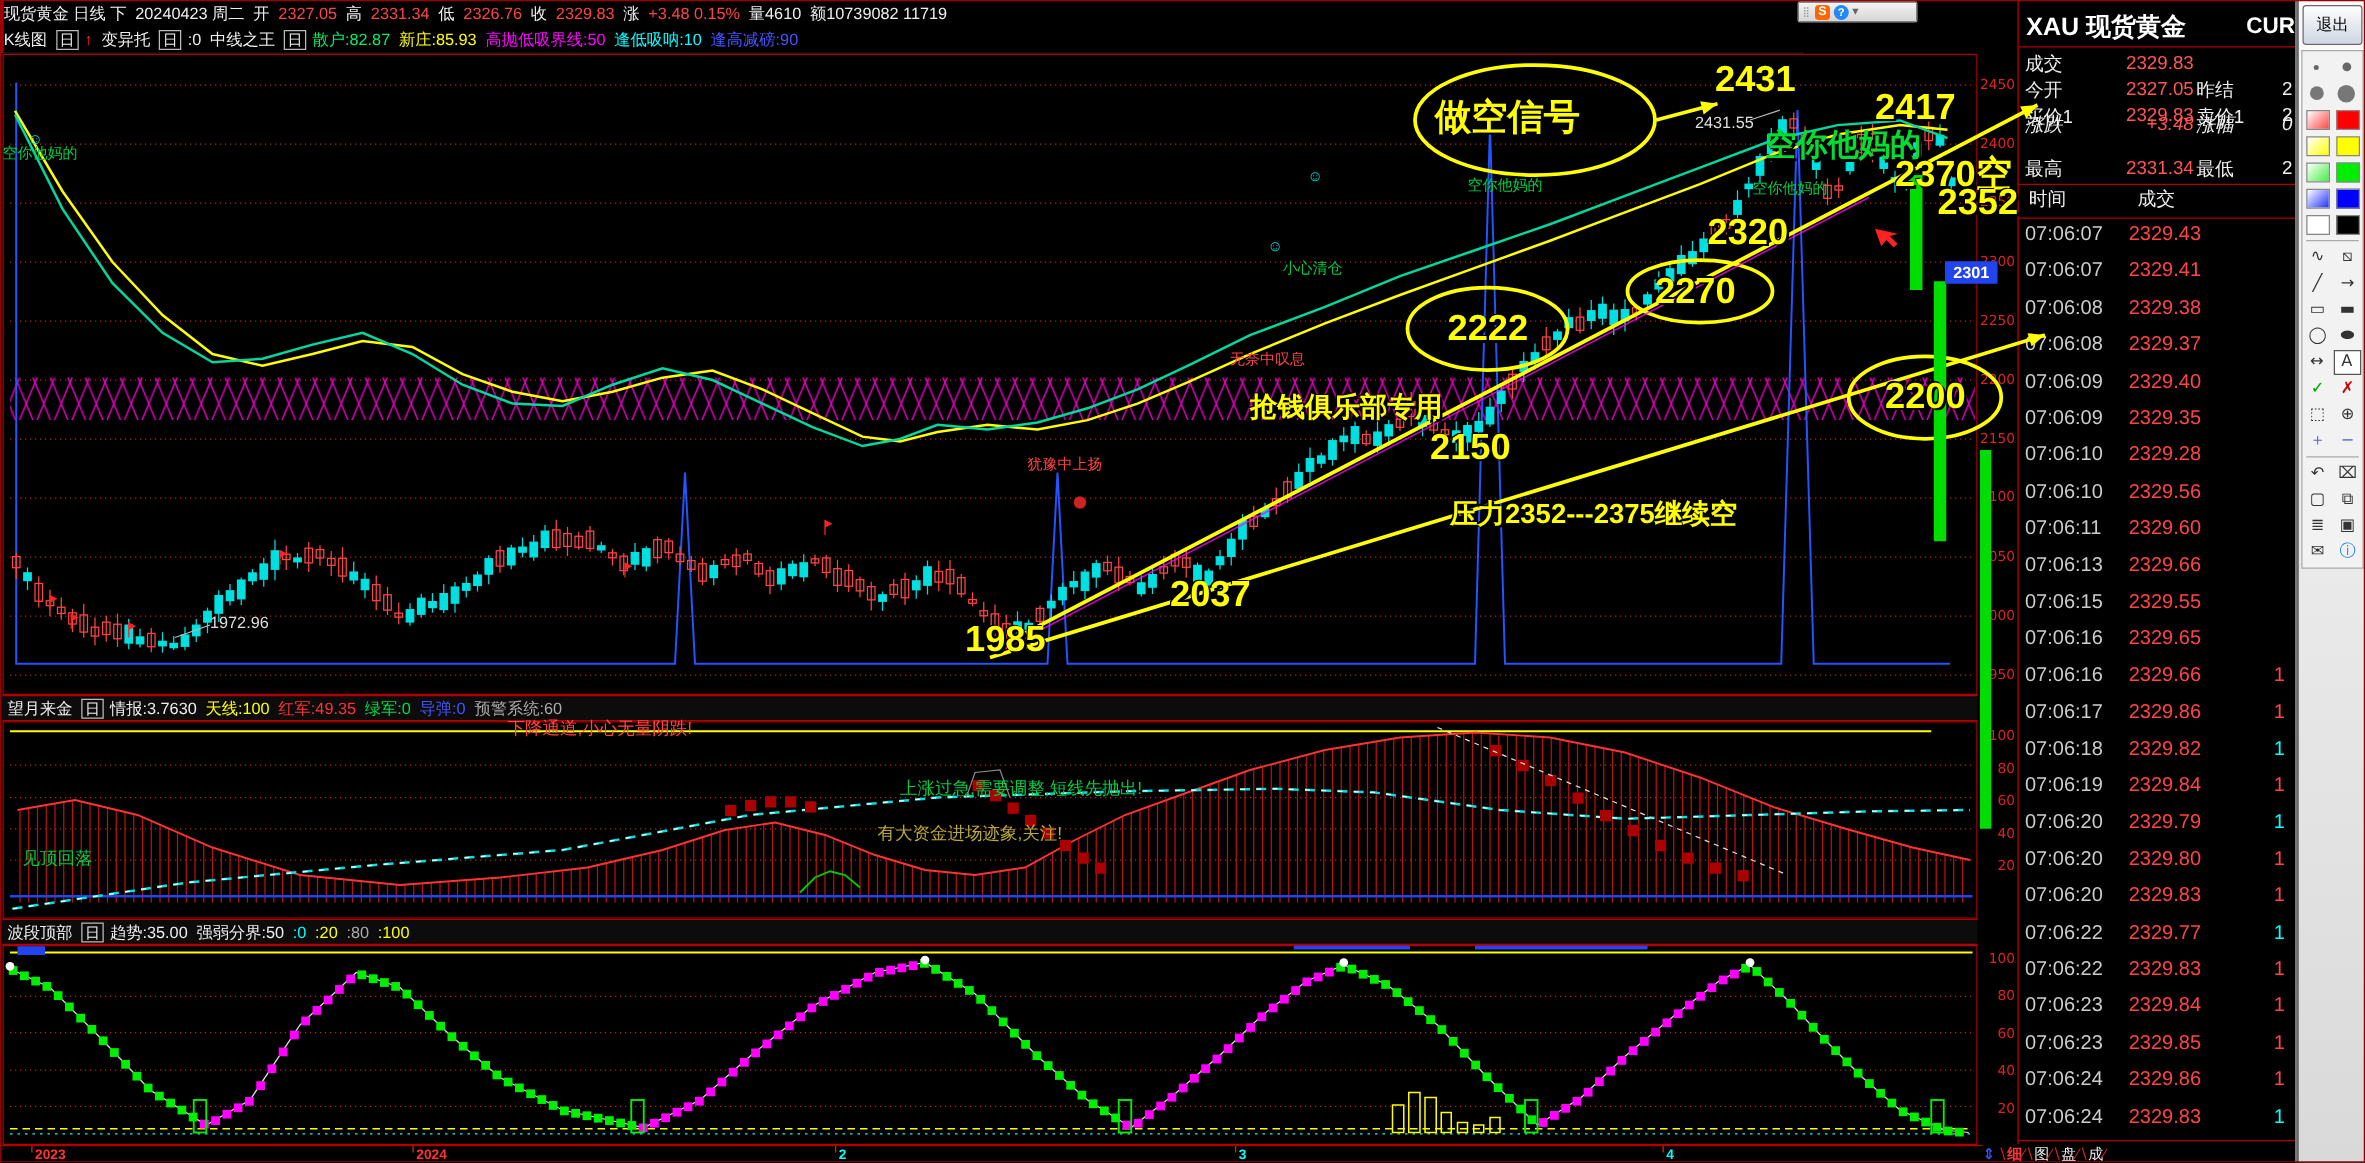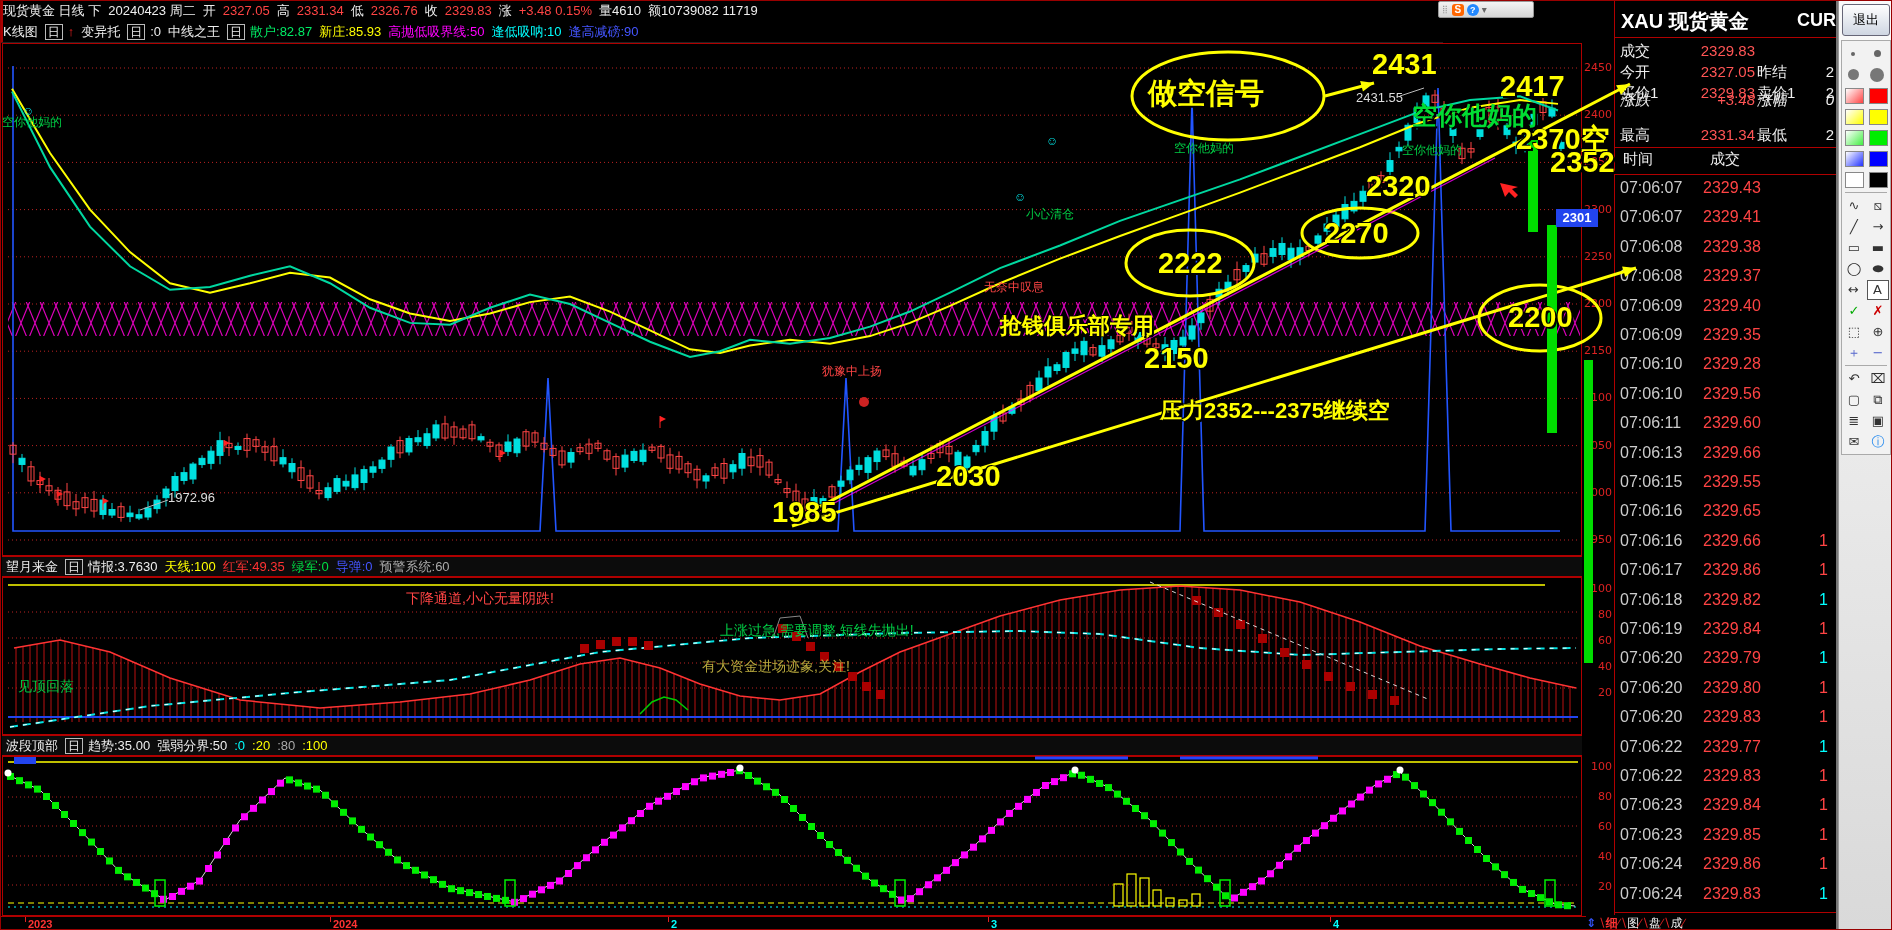--- a/index.html
+++ b/index.html
@@ -997,30 +997,30 @@
     <div class="lbl glg" style="left: 1412px; top: 99px;">空你他妈的</div>
     <div class="lbl ylg" style="left: 1516px; top: 120px;">2370空</div>
     <div class="lbl ylg" style="left: 1550px; top: 146px;">2352</div>
     <div class="lbl ylg" style="left: 1366px; top: 170px;">2320</div>
     <div class="lbl ylg" style="left: 1324px; top: 217px;">2270</div>
     <div class="lbl ylg" style="left: 1158px; top: 247px;">2222</div>
     <div class="lbl ylg" style="left: 1508px; top: 301px;">2200</div>
     <div class="lbl ymd" style="left: 1000px; top: 311px;">抢钱俱乐部专用</div>
     <div class="lbl ylg" style="left: 1144px; top: 342px;">2150</div>
     <div class="lbl ymd" style="left: 1160px; top: 396px;">压力2352---2375继续空</div>
-    <div class="lbl ylg" style="left: 936px; top: 460px;">2030</div>
+    <div class="lbl ylg" style="left: 936px; top: 460px;">2037</div>
     <div class="lbl ylg" style="left: 772px; top: 496px;">1985</div>
     <div class="lbl gsm" style="left: 2px; top: 114px;">空你他妈的</div>
     <div class="lbl gsm" style="left: 1174px; top: 140px;">空你他妈的</div>
     <div class="lbl gsm" style="left: 1402px; top: 142px;">空你他妈的</div>
     <div class="lbl gsm" style="left: 1026px; top: 206px;">小心清仓</div>
     <div class="lbl rsm" style="left: 984px; top: 279px;">无奈中叹息</div>
     <div class="lbl rsm" style="left: 822px; top: 363px;">犹豫中上扬</div>
     <div class="lbl wsm" style="left: 168px; top: 490px;">1972.96</div>
-    <div class="lbl rsm2" style="left: 406px; top: 590px;">下降通道,小心无量阴跌!</div>
+    <div class="lbl rsm2" style="left: 406px; top: 574px;">下降通道,小心无量阴跌!</div>
     <div class="lbl gsm2" style="left: 18px; top: 678px;">见顶回落</div>
     <div class="lbl gsm2" style="left: 720px; top: 622px;">上涨过急,需要调整,短线先抛出!</div>
     <div class="lbl ksm" style="left: 702px; top: 658px;">有大资金进场迹象,关注!</div>
     <div class="lbl stamp" style="left: 22px; top: 104px;">☺</div>
     <div class="lbl stamp" style="left: 1046px; top: 134px;">☺</div>
     <div class="lbl stamp" style="left: 1014px; top: 190px;">☺</div>
   </div>
 <div class="abs" id="pricetag">2301</div>
 
 <div class="abs" id="quote">

